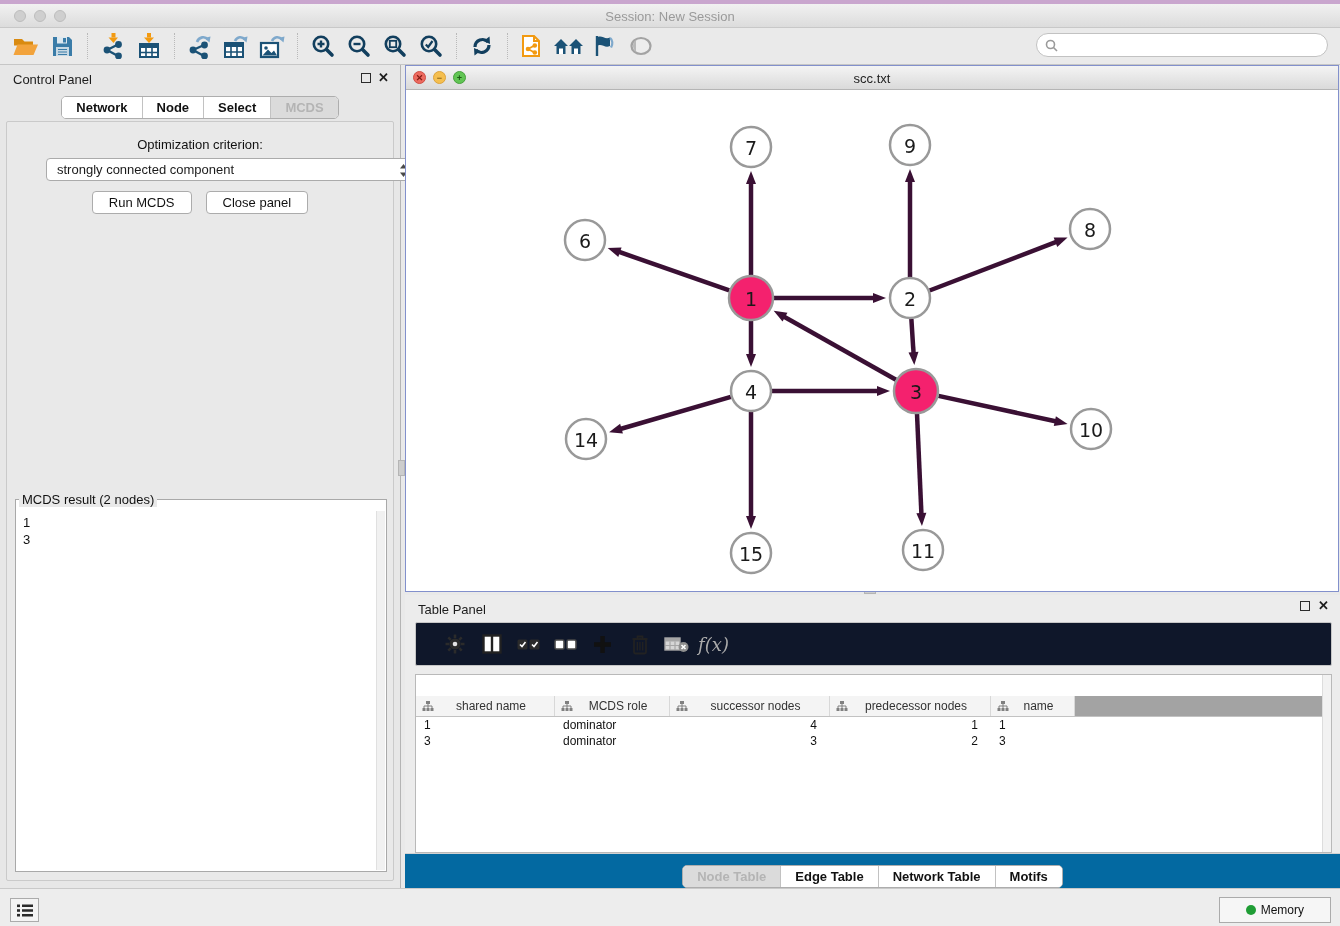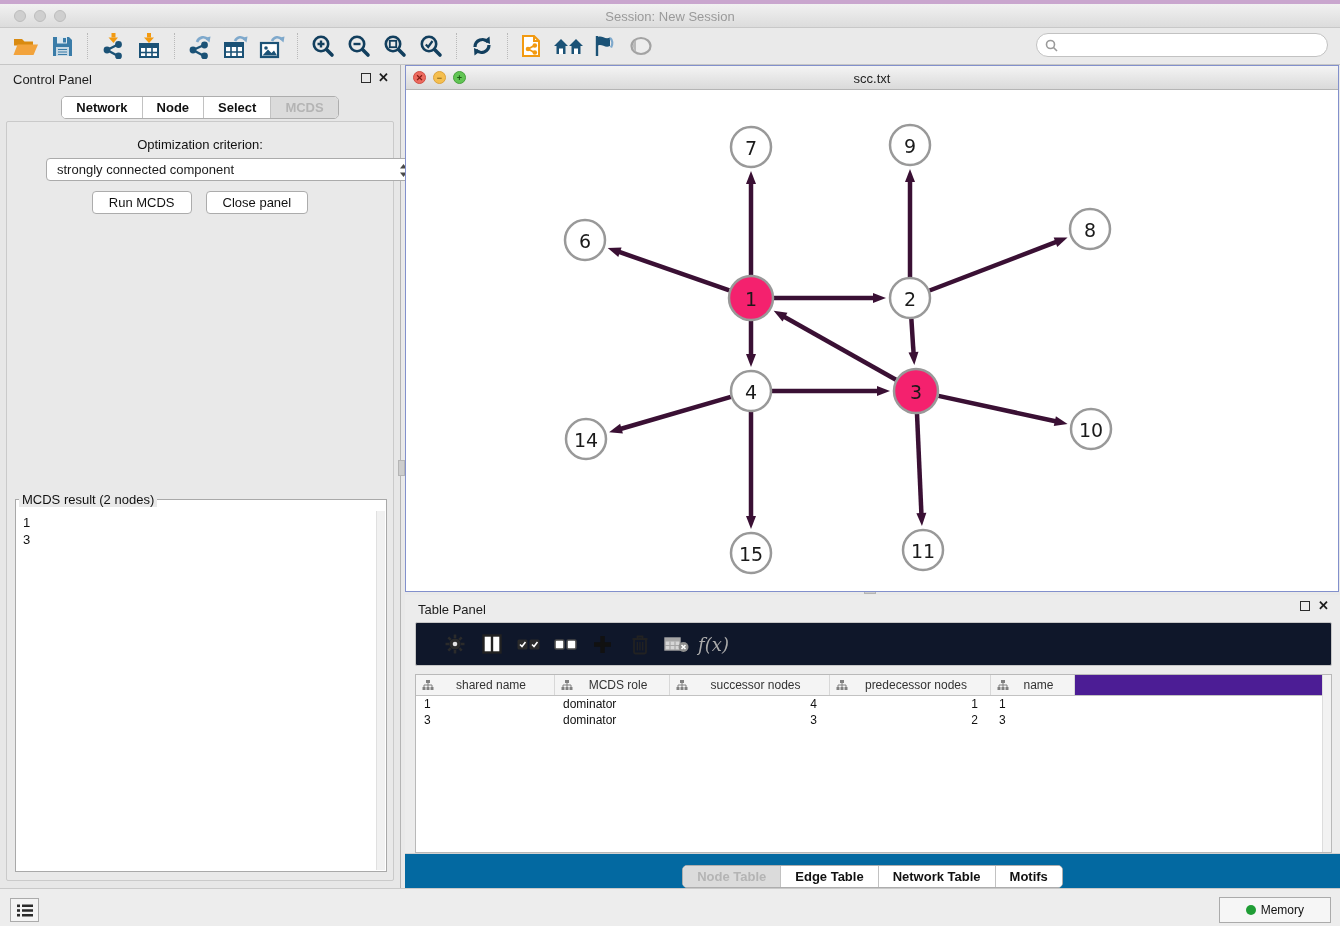--- a/index.html
+++ b/index.html
@@ -70,21 +70,21 @@
   .nw-canvas { position:absolute; left:0; top:24px; width:932px; height:501px; background:#fff; }
 
   
   .table-panel { position:absolute; left:405px; top:595px; width:935px; height:293px; background:#ECECEC; }
   .tp-toolbar { position:absolute; left:10px; top:27px; width:917px; height:44px; background:#0f172a;
                 border:1px solid #C6C6C6; border-radius:2px; display:flex; align-items:center; padding-left:20px; }
   .tp-btn { width:37px; height:34px; display:flex; align-items:center; justify-content:center; }
   .fx-label { font-size:18px; font-style:italic; font-family:"DejaVu Serif", serif; color:#ABABAB; }
   .tbl { position:absolute; left:10px; top:79px; width:917px; height:179px; background:#fff;
          border:1px solid #B9B9B9; }
-  .tbl-head { display:flex; height:21px; border-bottom:1px solid #C2C2C2; background:#4c1d95; }
+  .tbl-head { display:flex; height:21px; border-bottom:1px solid #C2C2C2; background:#a3a3a3;margin-top:21px; }
   .th { background:#F4F4F4; border-right:1px solid #D8D8D8; display:flex; align-items:center;
         font-size:12px; color:#333; height:100%; }
   .th svg { margin-left:6px; flex:none; }
   .th-label { flex:1; text-align:center; padding-right:6px; white-space:nowrap; }
   .tr { display:flex; height:16px; align-items:center; }
   .td { font-size:12px; color:#111; padding:0 8px 0 8px; white-space:nowrap; }
   .tbl-scroll { position:absolute; right:0; top:0; bottom:0; width:9px; background:#F2F2F2;
                 border-left:1px solid #DDDDDD; }
   .tp-tabs { position:absolute; left:0; bottom:0; width:100%; height:35px; background:#0369a1;
              border-top:1px solid #D2D2D2; display:flex; align-items:flex-end; justify-content:center; }

